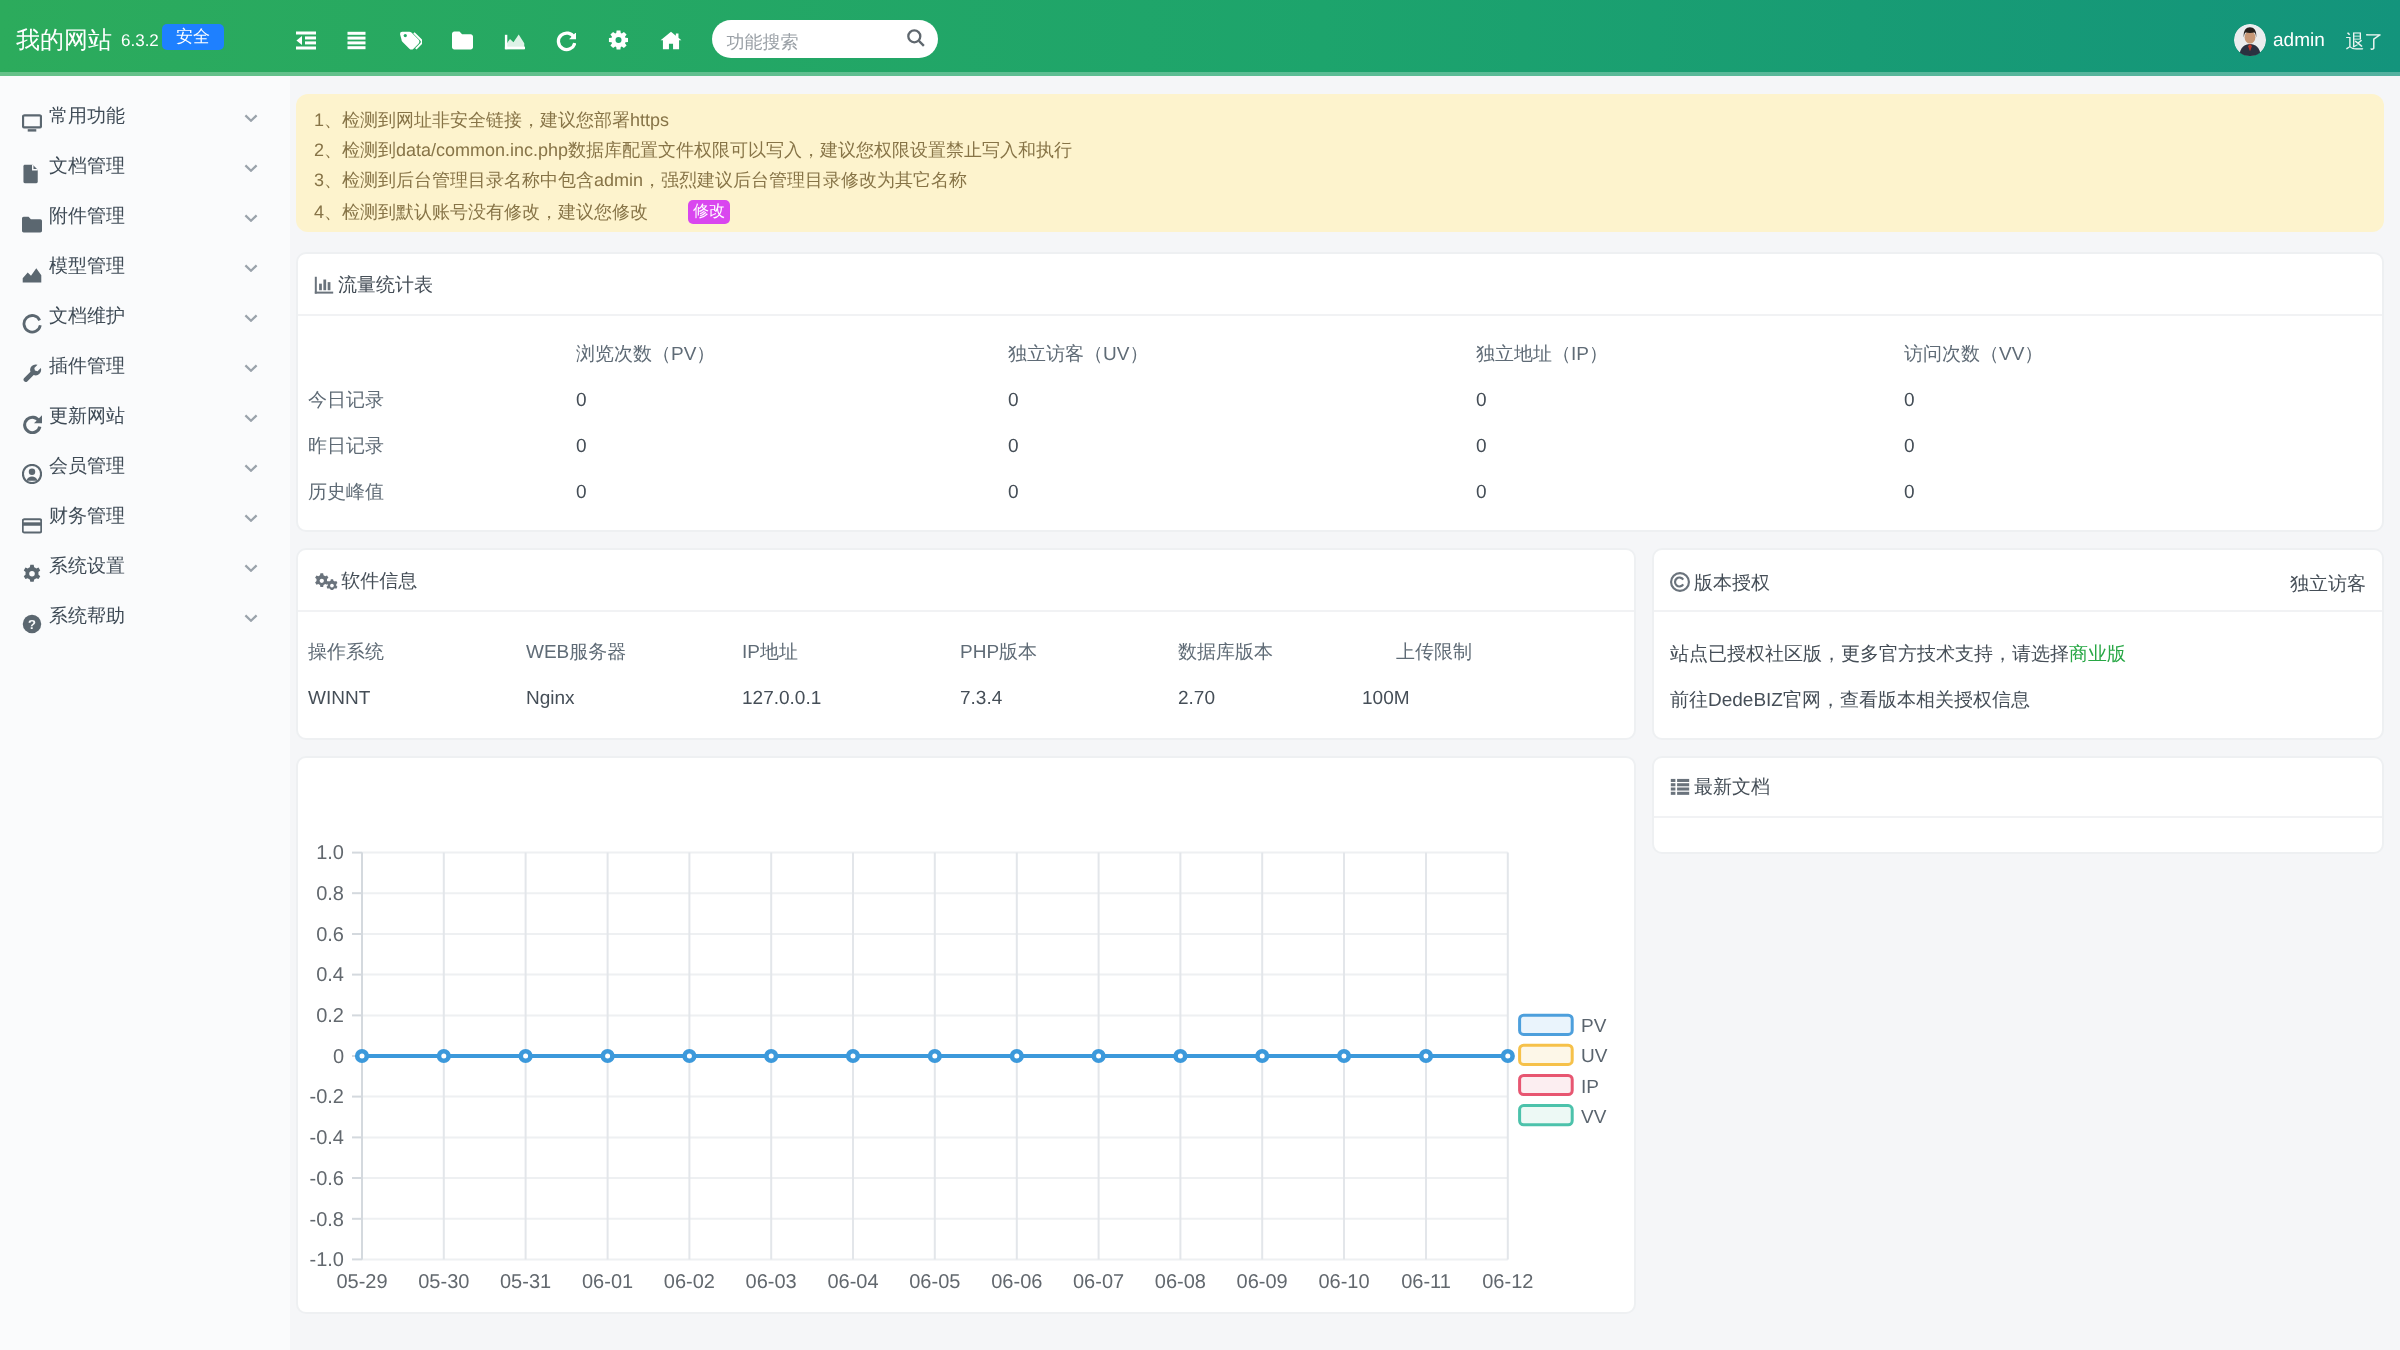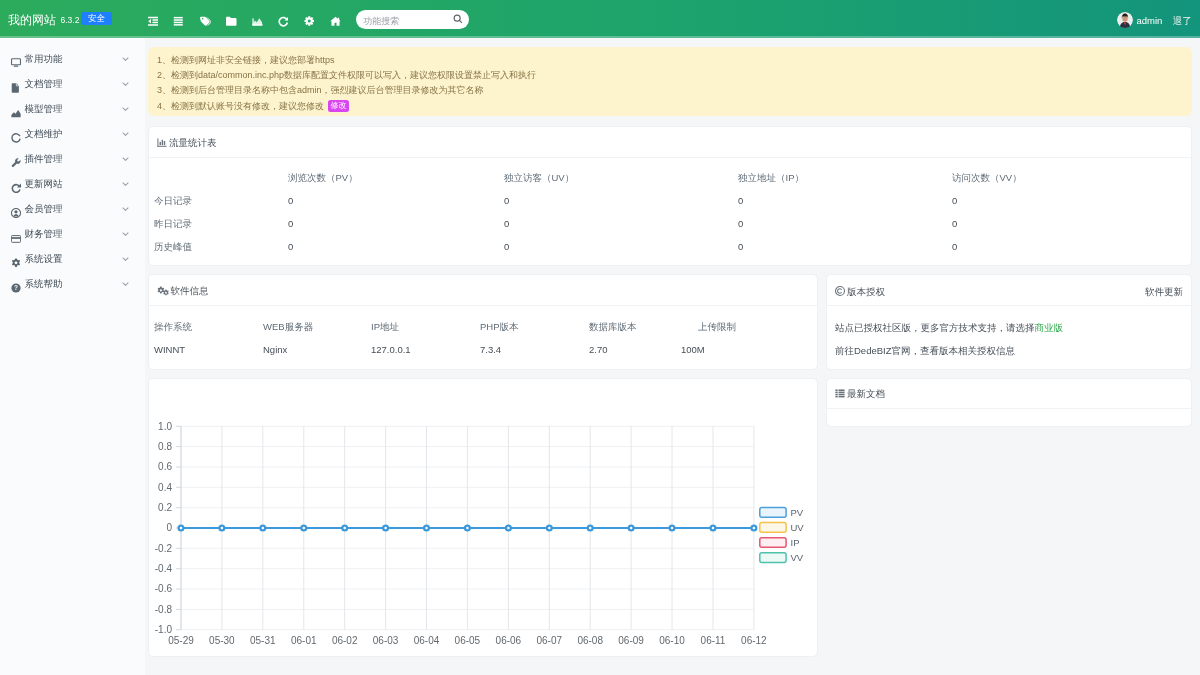--- a/index.html
+++ b/index.html
@@ -14,21 +14,21 @@
 .avatar{position:absolute;left:1117px;top:12px;width:15.5px;height:15.5px;border-radius:50%;overflow:hidden}
 .uadmin{position:absolute;left:1136.5px;top:14.5px;color:#fff;font-size:9.5px}
 .logout{position:absolute;left:1172.8px;top:14.5px;color:#eef5f2;font-size:9.5px}
 .sidebar{position:absolute;left:0;top:38px;width:145px;height:637px;background:#fafbfc;padding-top:8px}
 .mi{position:relative;height:25px}
 .mic{position:absolute;left:11px;top:7.5px}
 .mlabel{position:absolute;left:24.5px;top:7.5px;font-size:9.5px;line-height:10px;color:#3f4b56}
 .chev{position:absolute;right:16.5px;top:10.5px}
 .warn{position:absolute;left:148px;top:47px;width:1044px;height:69px;background:#fdf3cd;border-radius:6px;color:#877447;font-size:9px;padding:5.5px 0 0 9px}
 .warn div{height:15.4px;line-height:15.4px}
-.badge-fix{display:inline-block;background:#d946ef;color:#fff;font-size:8px;line-height:12px;padding:0 2.5px;border-radius:2.5px;margin-left:4px;vertical-align:0.5px}
+.badge-fix{display:inline-block;background:#d946ef;color:#fff;font-size:8px;line-height:12px;padding:0 2.5px;border-radius:2.5px;margin-left:20px;vertical-align:0.5px}
 .card{position:absolute;background:#fff;border:1px solid #eef0f2;border-radius:5px}
 .chead{position:absolute;left:0;top:0;right:0;height:31px;border-bottom:1px solid #f1f2f4}
 .ctitle{position:absolute;left:8px;top:11px;font-size:9.5px;line-height:10px;color:#454e57;white-space:nowrap}
 .ctitle svg{vertical-align:-1.5px;margin-right:2px}
 .cell{position:absolute;font-size:9.5px;line-height:10px;white-space:nowrap}
 .th{color:#5f6b76}
 .td{color:#454e57}
 .link-g{color:#28a745}
 </style></head>
 <body>
@@ -106,20 +106,29 @@
           <path d="M1 1.5 C1 0.9 1.4 0.5 2 0.5 L7.5 0.5 L11 4 L11 12.5 C11 13.1 10.6 13.5 10 13.5 L2 13.5 C1.4 13.5 1 13.1 1 12.5 Z" fill="#5b6770"></path>
           <path d="M7.5 0.5 L7.5 4 L11 4" stroke="#fafbfc" stroke-width="1" fill="none"></path>
         </svg></span>
       <span class="mlabel">文档管理</span>
       <svg class="chev" width="7" height="4.5" viewBox="0 0 10 6">
         <path d="M1 0.8 L5 4.6 L9 0.8" stroke="#9aa3ab" stroke-width="1.6" fill="none"></path>
       </svg>
     </div>
     <div class="mi">
       <span class="mic"><svg width="10" height="8.6" viewBox="0 0 14 12">
+          <path d="M0 1.7 C0 1 0.5 0.5 1.2 0.5 L4.6 0.5 L6.2 2.2 L12.8 2.2 C13.5 2.2 14 2.7 14 3.4 L14 10.3 C14 11 13.5 11.5 12.8 11.5 L1.2 11.5 C0.5 11.5 0 11 0 10.3 Z" fill="#5b6770"></path>
+        </svg></span>
+      <span class="mlabel">附件管理</span>
+      <svg class="chev" width="7" height="4.5" viewBox="0 0 10 6">
+        <path d="M1 0.8 L5 4.6 L9 0.8" stroke="#9aa3ab" stroke-width="1.6" fill="none"></path>
+      </svg>
+    </div>
+    <div class="mi">
+      <span class="mic"><svg width="10" height="8.6" viewBox="0 0 14 12">
           <path d="M0.5 11.5 L0.5 8.5 L4 4.5 L6.3 6.8 L10 1.5 L13.5 6.5 L13.5 11.5 Z" fill="#5b6770"></path>
         </svg></span>
       <span class="mlabel">模型管理</span>
       <svg class="chev" width="7" height="4.5" viewBox="0 0 10 6">
         <path d="M1 0.8 L5 4.6 L9 0.8" stroke="#9aa3ab" stroke-width="1.6" fill="none"></path>
       </svg>
     </div>
     <div class="mi">
       <span class="mic"><svg width="10" height="10" viewBox="0 0 13 13">
           <path d="M11.5 4.1 A5.35 5.35 0 1 0 11.9 7.3" stroke="#5b6770" stroke-width="1.8" fill="none"></path>
@@ -250,21 +259,21 @@
     <div class="cell th" style="left:549px;top:47px">上传限制</div>
     <div class="cell td" style="left:532px;top:70px">100M</div>
 </div>
 
 <div class="card" style="left:826px;top:274px;width:366px;height:96px">
   <div class="chead">
       <span class="ctitle"><svg width="10" height="10" viewBox="0 0 13 13">
           <circle cx="6.5" cy="6.5" r="5.8" fill="none" stroke="#6a737c" stroke-width="1.4"></circle>
           <path d="M8.6 4.9 a2.9 2.9 0 1 0 0 3.2" stroke="#6a737c" stroke-width="1.4" fill="none"></path>
         </svg>版本授权</span>
-    <span style="position:absolute;right:8px;top:11px;font-size:9.5px;color:#454e57">软件更新</span>
+    <span style="position:absolute;right:8px;top:11px;font-size:9.5px;color:#454e57">独立访客</span>
     </div>
   <div class="cell td" style="left:8px;top:48px">站点已授权社区版，更多官方技术支持，请选择<span class="link-g">商业版</span></div>
   <div class="cell td" style="left:8px;top:70.5px">前往DedeBIZ官网，查看版本相关授权信息</div>
 </div>
 
 <div class="card" style="left:148px;top:378px;width:670px;height:279px">
   <svg width="670" height="244" viewBox="0 0 670 244" style="position:absolute;left:0;top:35px;font-family:'Liberation Sans',sans-serif">
       <line x1="32.0" y1="12.3" x2="604.9" y2="12.3" stroke="#eef0f2" stroke-width="1"></line>
       <line x1="32.0" y1="32.6" x2="604.9" y2="32.6" stroke="#eef0f2" stroke-width="1"></line>
       <line x1="32.0" y1="53.0" x2="604.9" y2="53.0" stroke="#eef0f2" stroke-width="1"></line>

